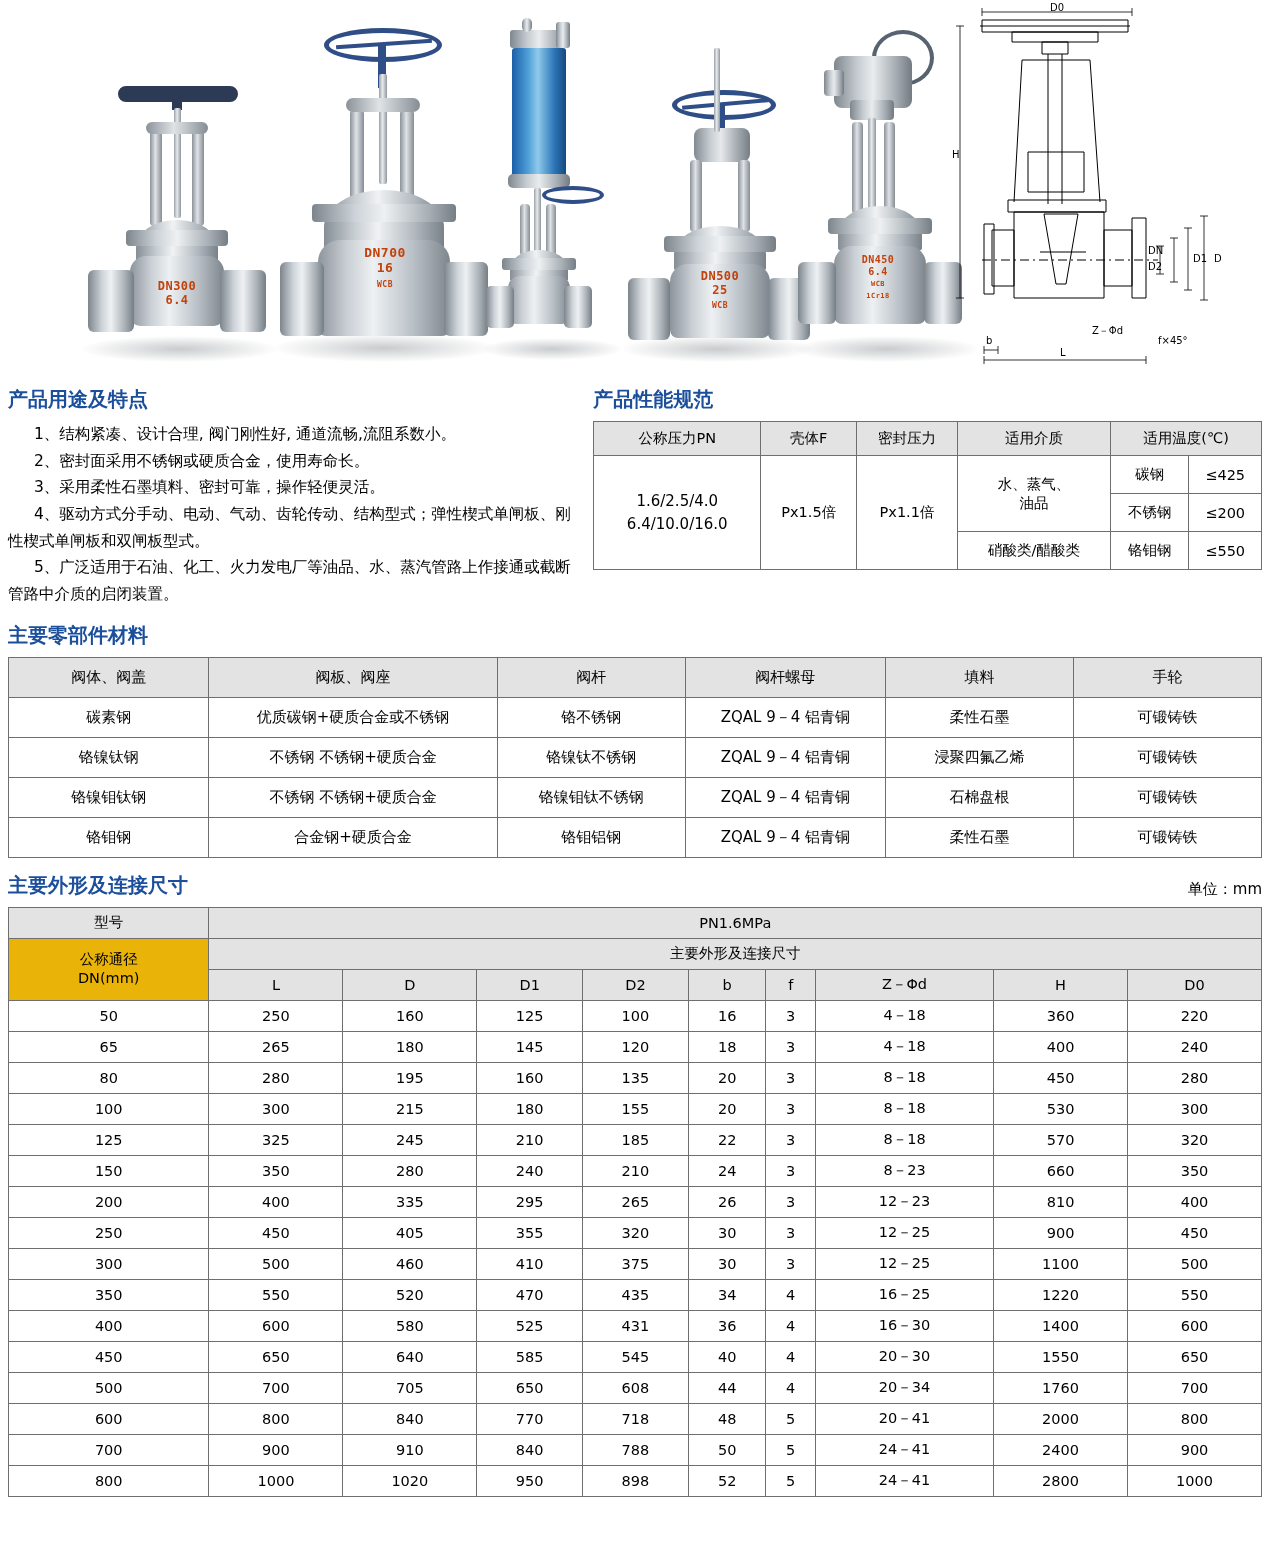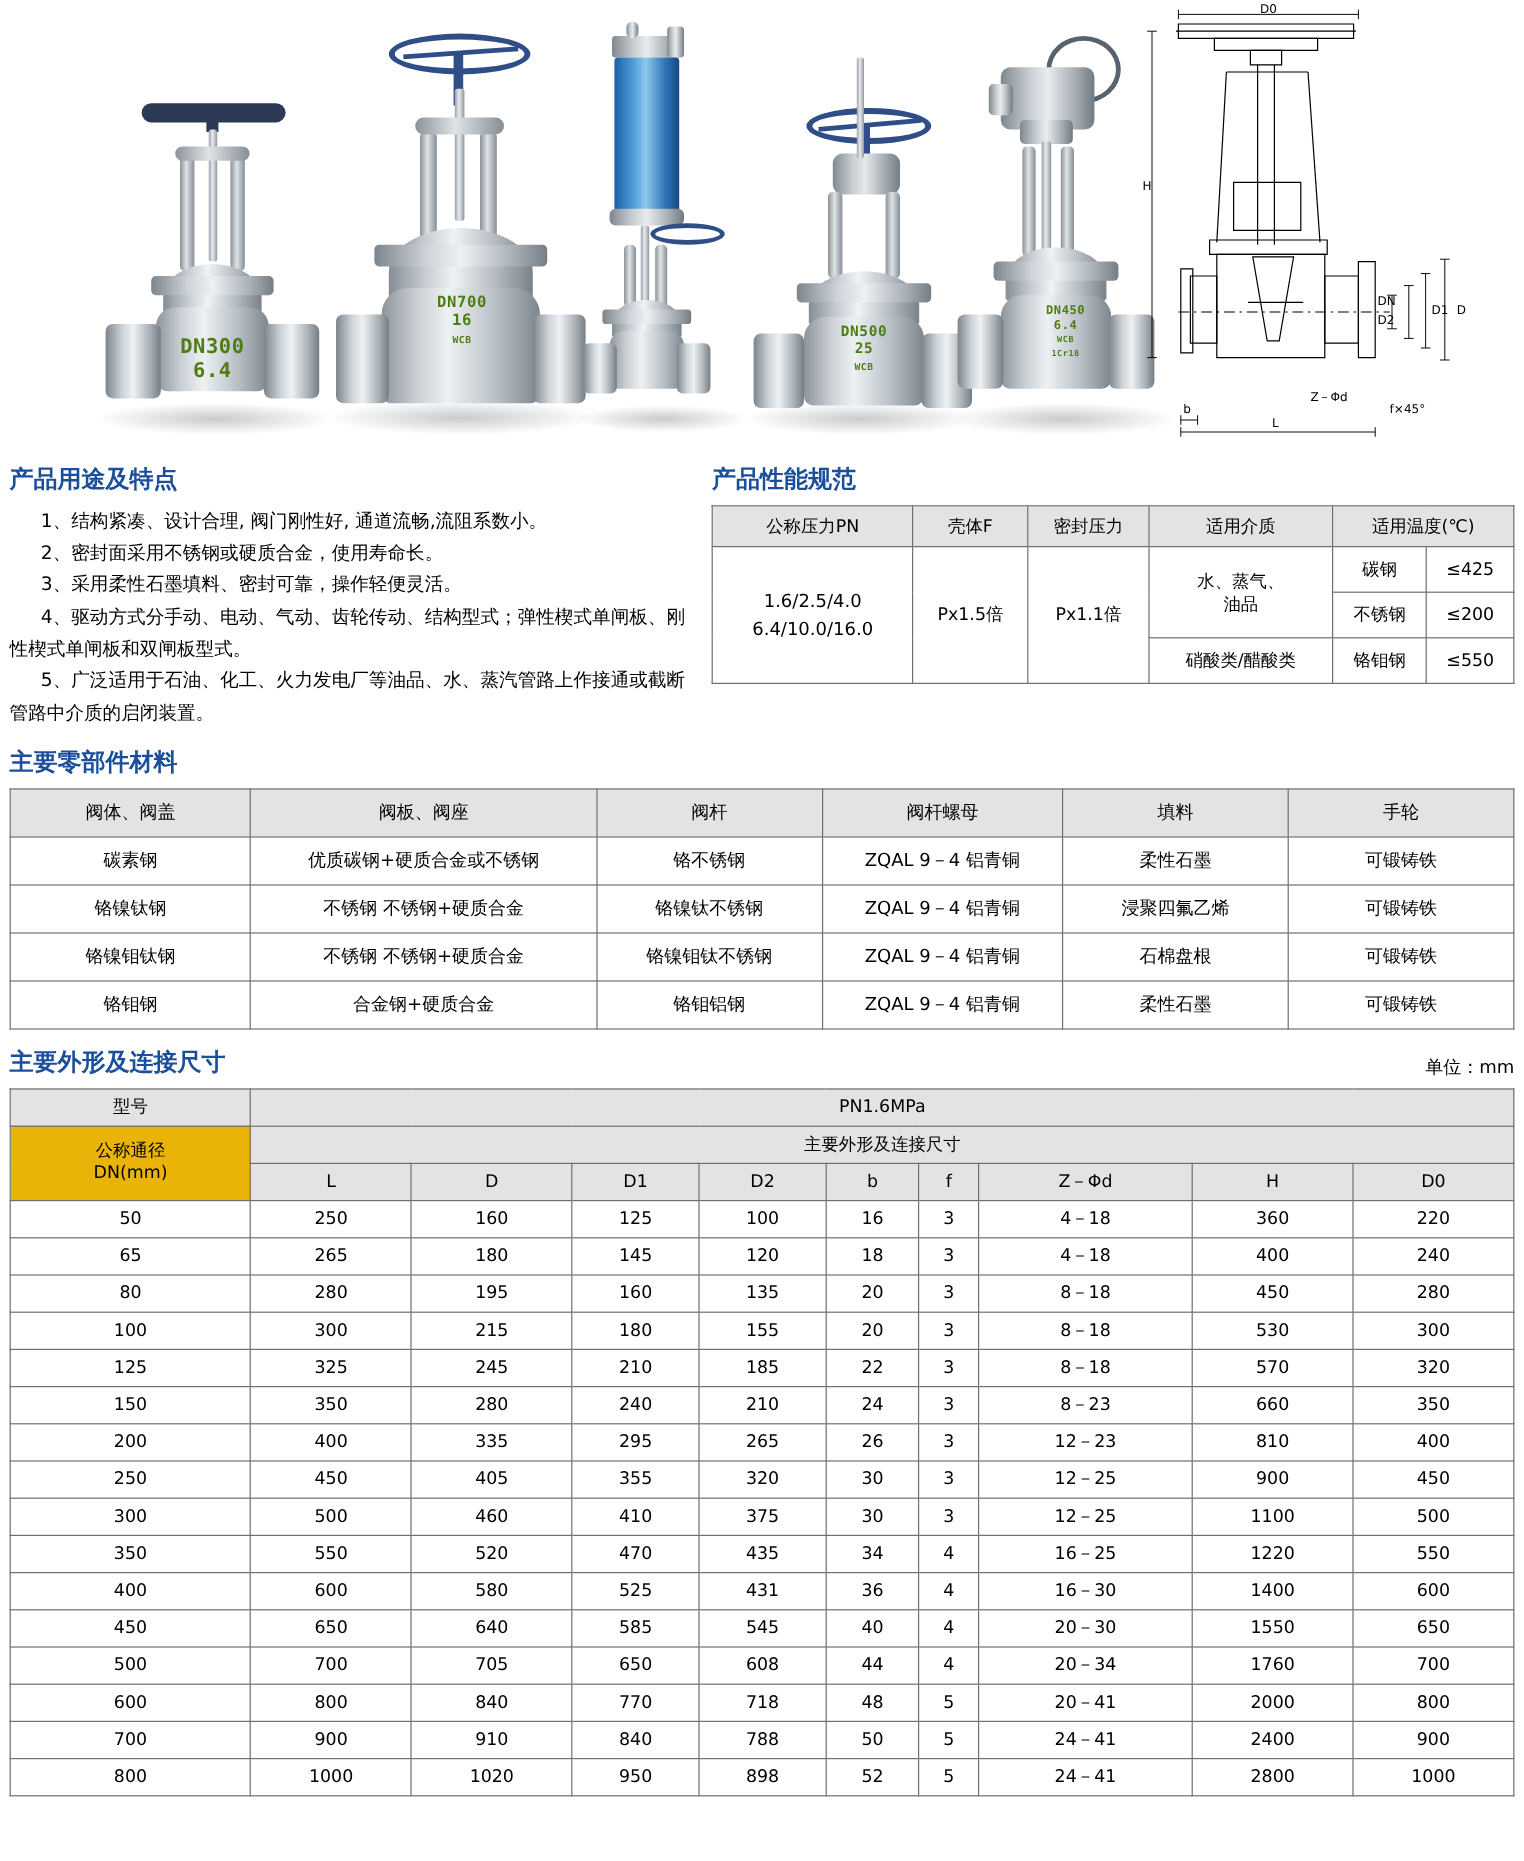--- a/index.html
+++ b/index.html
@@ -72,21 +72,21 @@
     border-radius: 50%;
   }
   .hw-blue { border-color: #2f4d86; }
   .hw-dark { border-color: #2c3a55; }
   .spoke {
     position: absolute;
     background: #2f4d86;
   }
   .marking {
     position: absolute;
-    color: #4d7c0f;
+    color: #c2410c;
     font-family: "DejaVu Sans Mono", "Liberation Mono", monospace;
     font-weight: bold;
     letter-spacing: .5px;
     text-align: center;
     line-height: 1.15;
   }
   .actuator-blue {
     position: absolute;
     background: linear-gradient(to right, #1b5fa8 0%, #4f9fd8 30%, #8fc9ec 48%, #2d76b8 78%, #17497f 100%);
     border-radius: 4px;
@@ -189,21 +189,21 @@
         <div class="spoke" style="left:86px; top:58px; width:10px; height:18px; background:#2c3a55;"></div>
         <div class="stem" style="left:88px; top:74px; width:7px; height:110px;"></div>
         <div class="yoke" style="left:64px; top:96px; width:12px; height:96px;"></div>
         <div class="yoke" style="left:106px; top:96px; width:12px; height:96px;"></div>
         <div class="yoke" style="left:60px; top:88px; width:62px; height:12px; border-radius:6px;"></div>
         <div class="bonnet" style="left:50px; top:186px; width:82px; height:46px;"></div>
         <div class="flange" style="left:40px; top:196px; width:102px; height:16px; border-radius:4px;"></div>
         <div class="body-main" style="left:44px; top:222px; width:94px; height:70px; border-radius:16px 16px 10px 10px;"></div>
         <div class="flange" style="left:2px; top:236px; width:46px; height:62px; border-radius:6px;"></div>
         <div class="flange" style="left:134px; top:236px; width:46px; height:62px; border-radius:6px;"></div>
-        <div class="marking" style="left:46px; top:246px; width:90px; font-size:17px;">
+        <div class="marking" style="left:46px; top:246px; width:90px; font-size:12px;">
           <span>DN300</span><br>
           <span>6.4</span>
         </div>
       </div>
 
       <div class="valve" style="left:272px; bottom:18px; width:205px; height:340px;">
         <div class="shadow-ellipse" style="left:-6px; bottom:-8px; width:220px; height:28px;"></div>
         <div class="handwheel hw-blue" style="left:44px; top:14px; width:118px; height:34px; border-width:5px; border-radius:50%;"></div>
         <div class="spoke" style="left:98px; top:30px; width:8px; height:44px;"></div>
         <div class="spoke" style="left:56px; top:28px; width:96px; height:4px; transform:rotate(-4deg);"></div>
@@ -271,21 +271,21 @@
         <div class="actuator-grey" style="left:26px; top:56px; width:20px; height:26px; border-radius:4px;"></div>
         <div class="actuator-grey" style="left:52px; top:86px; width:44px; height:20px; border-radius:4px;"></div>
         <div class="stem" style="left:70px; top:104px; width:8px; height:94px;"></div>
         <div class="yoke" style="left:54px; top:108px; width:11px; height:92px;"></div>
         <div class="yoke" style="left:86px; top:108px; width:11px; height:92px;"></div>
         <div class="bonnet" style="left:40px; top:192px; width:84px; height:46px;"></div>
         <div class="flange" style="left:30px; top:204px; width:104px; height:16px; border-radius:4px;"></div>
         <div class="body-main" style="left:36px; top:232px; width:92px; height:78px; border-radius:18px 18px 8px 8px;"></div>
         <div class="flange" style="left:0px; top:248px; width:38px; height:62px; border-radius:6px;"></div>
         <div class="flange" style="left:126px; top:248px; width:38px; height:62px; border-radius:6px;"></div>
-        <div class="marking" style="left:46px; top:240px; width:88px; font-size:10px;">
+        <div class="marking" style="left:36px; top:240px; width:88px; font-size:10px;">
           <span>DN450</span><br>
           <span>6.4</span><br>
           <span style="font-size:7px">WCB</span><br>
           <span style="font-size:7px">1Cr18</span>
         </div>
       </div>
     </div>
 
     <div class="tech-drawing">
       <svg width="300" height="368" viewBox="0 0 300 368" xmlns="http://www.w3.org/2000/svg">

